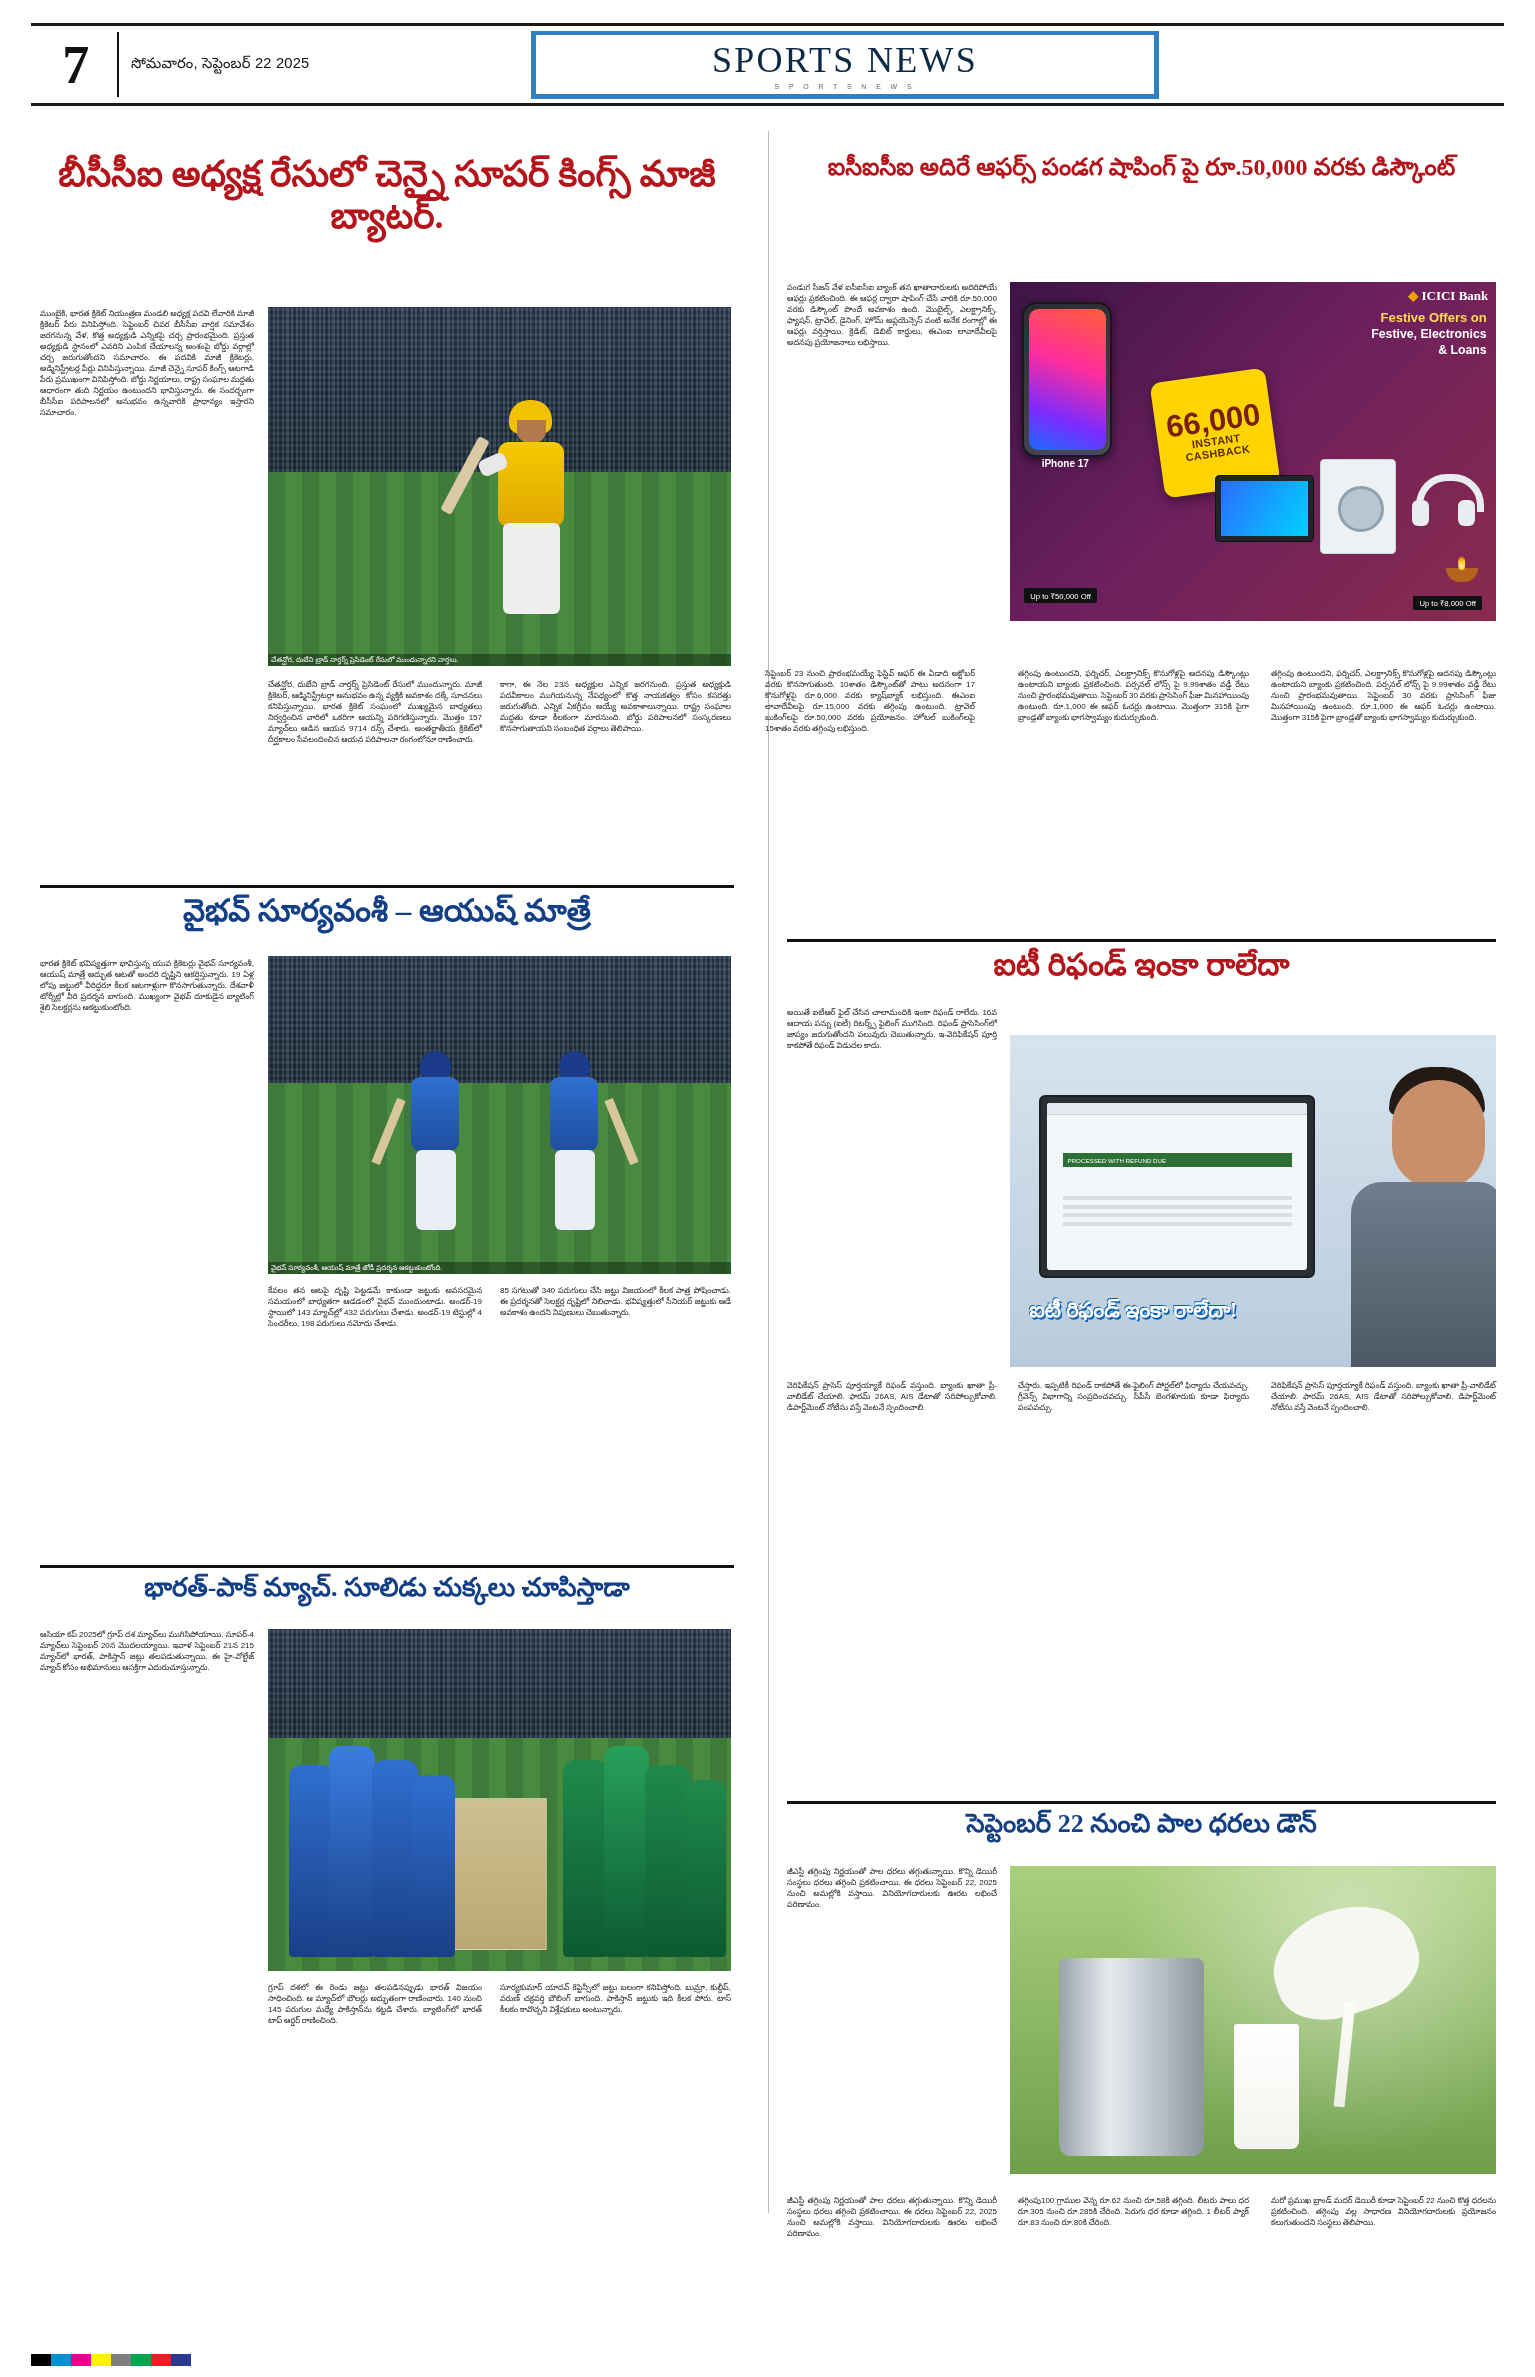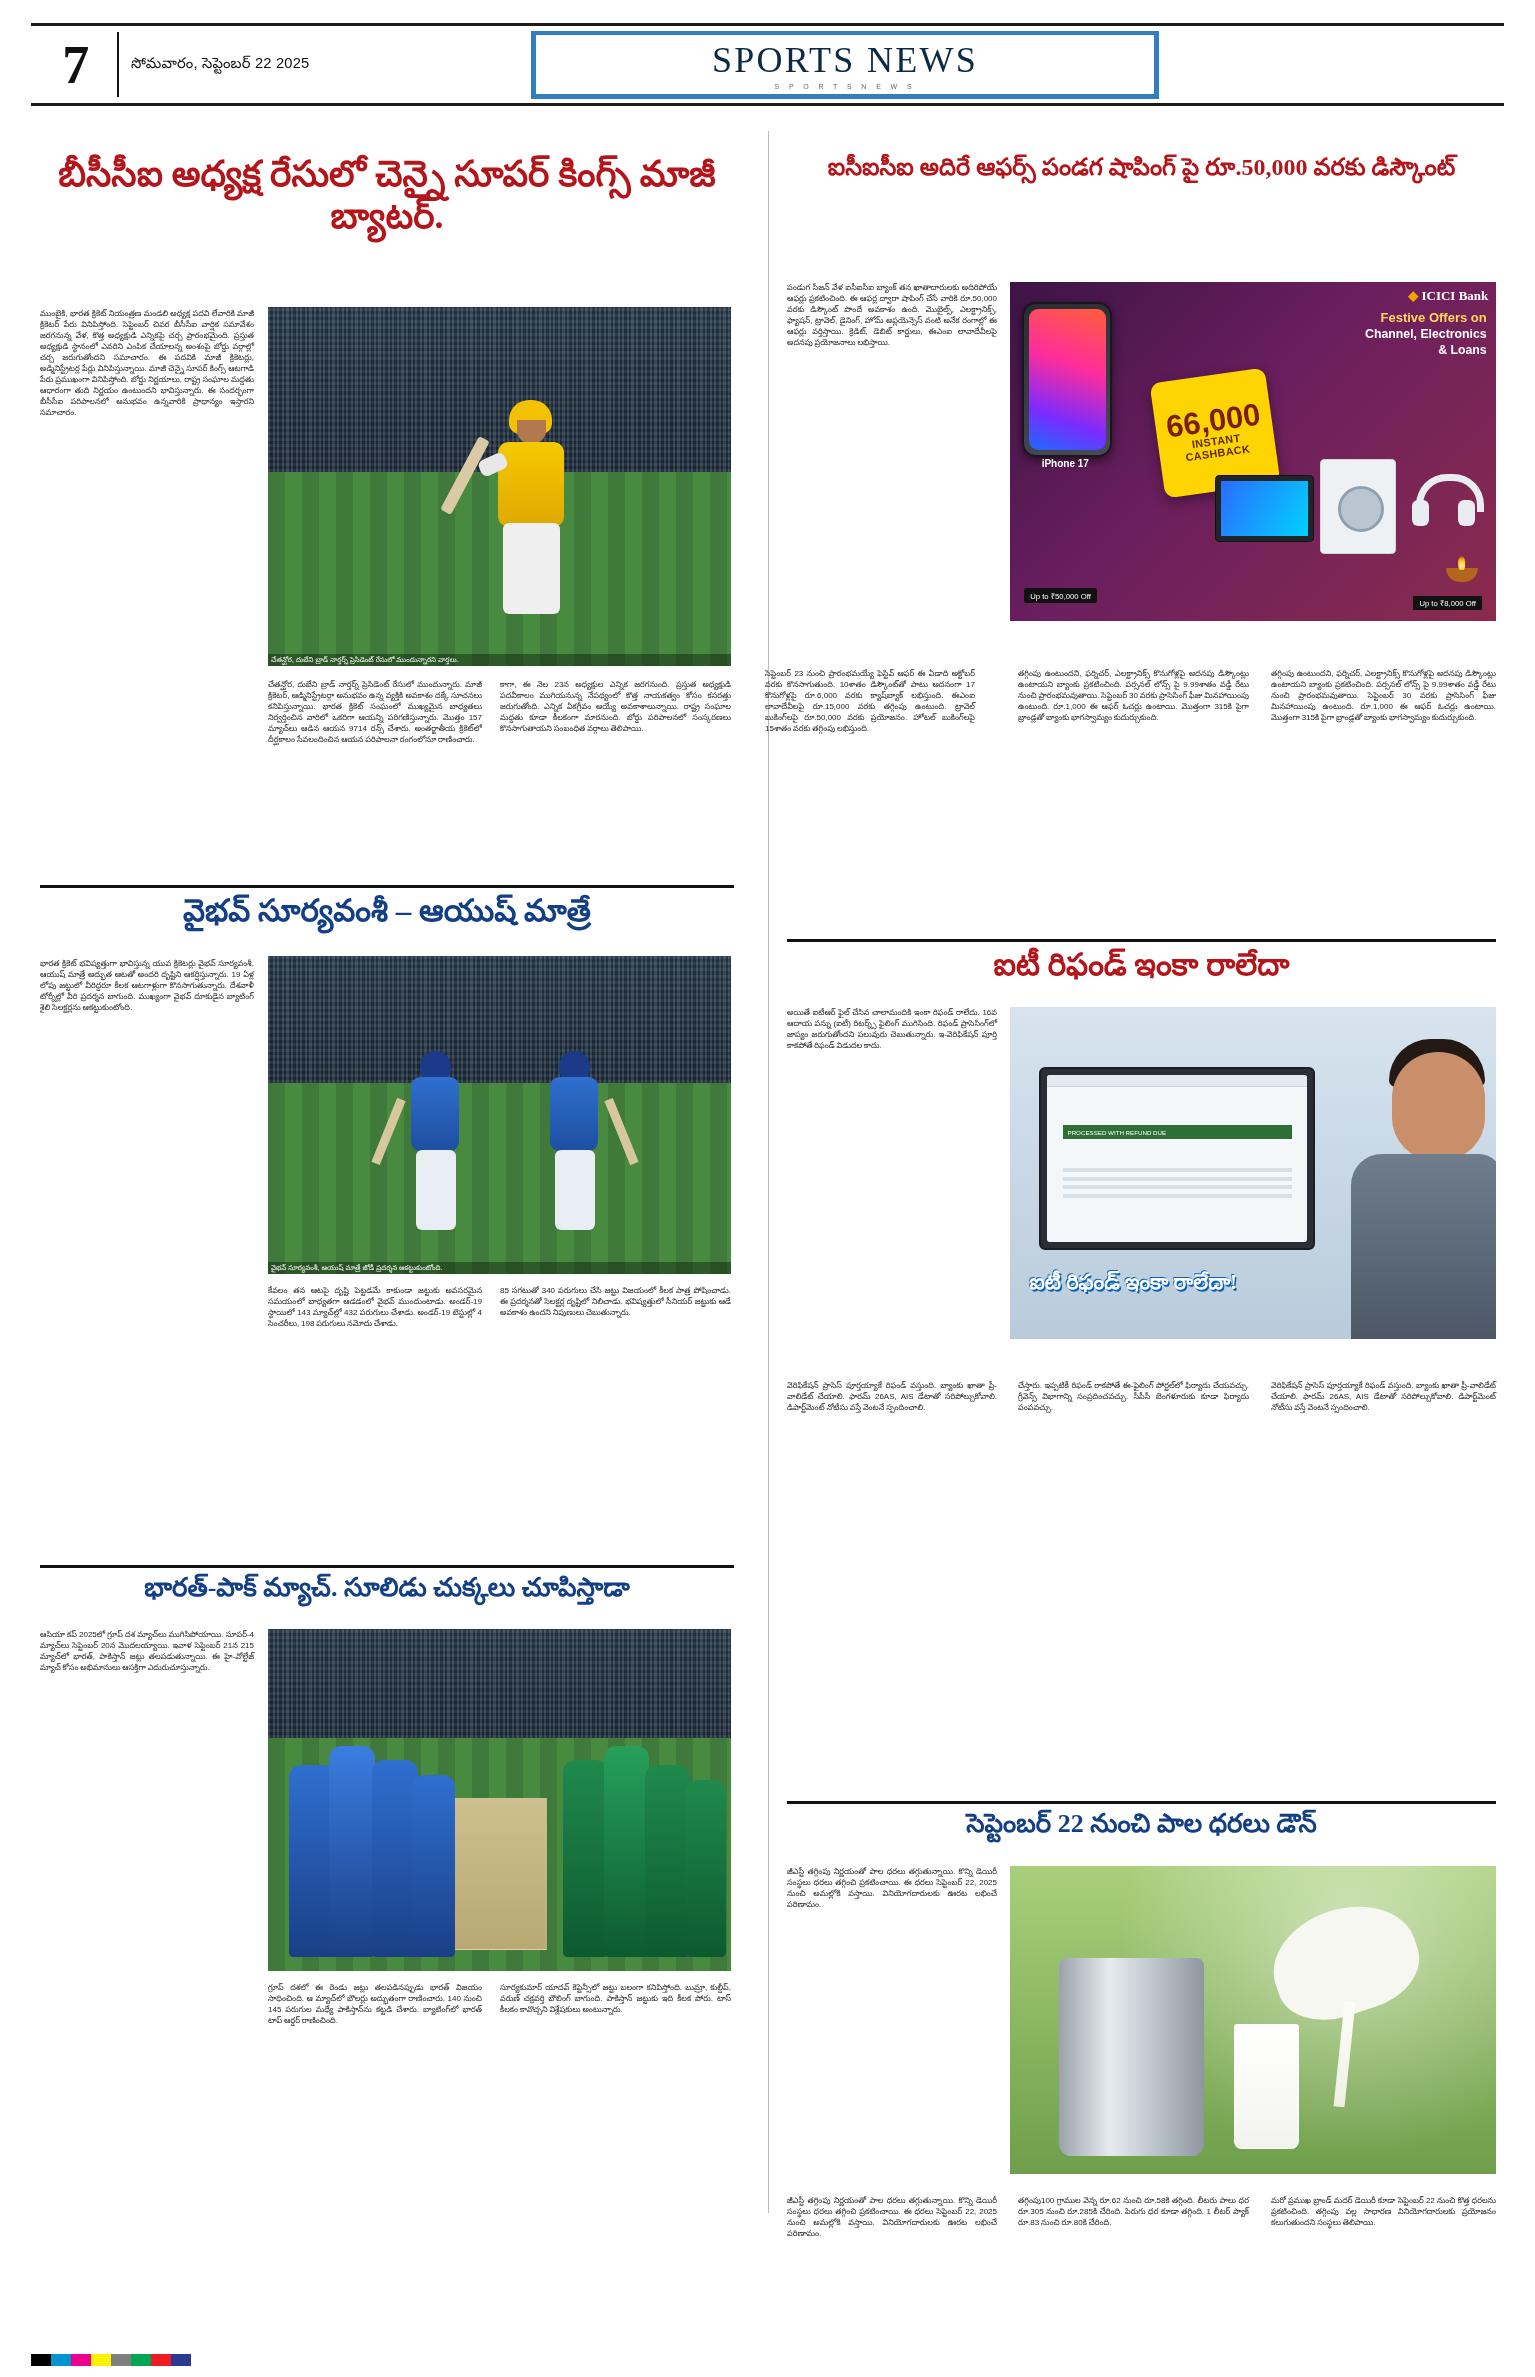--- a/index.html
+++ b/index.html
@@ -106,20 +106,21 @@
     background:repeating-linear-gradient(90deg,#3f7a3a 0 17px,#478a40 17px 34px);
   }
 
   .ph-yellow-bat {
     background:linear-gradient(#173a2b,#0d2a1f);
   }
   .ph-blue-bats { background:linear-gradient(#1c3d2b,#163324); }
   .ph-packphoto { background:#3a5f3a; }
   .ph-laptop {
     background:linear-gradient(#d7e4ef,#b9cbdb);
+    margin-top:28px;
   }
   .ph-milk {
     background:linear-gradient(#9ec46f,#6fa04a);
   }
 
   
   .ad {
     position:absolute; overflow:hidden;
     background:linear-gradient(135deg,#3d1446 0%, #6b1f5e 45%, #8a2b4d 100%);
     color:#fff;
@@ -347,21 +348,21 @@
   <div class="col body-text" style="left:500px; top:1982px; width:231px;">సూర్యకుమార్ యాదవ్ కెప్టెన్సీలో జట్టు బలంగా కనిపిస్తోంది. బుమ్రా, కుల్దీప్, వరుణ్ చక్రవర్తి బౌలింగ్ బాగుంది. పాకిస్తాన్ జట్టుకు ఇది కీలక పోరు. టాస్ కీలకం కావొచ్చని విశ్లేషకులు అంటున్నారు.</div>
 
   <div class="headline-1" style="left:787px; top:153px; width:709px; font-size:24px; text-align:center;">ఐసీఐసీఐ అదిరే ఆఫర్స్ పండగ షాపింగ్ పై రూ.50,000 వరకు డిస్కౌంట్</div>
 
   <div class="ad" style="left:1010px; top:282px; width:486px; height:339px;">
     <div class="ad-bank">
       <span class="dot">◆</span> <span>ICICI Bank</span>
     </div>
     <div class="ad-head">
       <span>Festive Offers on</span>
-      <small>Channel, Electronics</small>
+      <small>Festive, Electronics</small>
       <small>&amp; Loans</small>
     </div>
     <div class="ad-phone">
       <div class="ad-phone-scr"></div>
     </div>
     <div class="ad-phone-lbl">iPhone 17</div>
 
     <div class="ad-tag">
       <b>66,000</b>
       <span>INSTANT</span>

